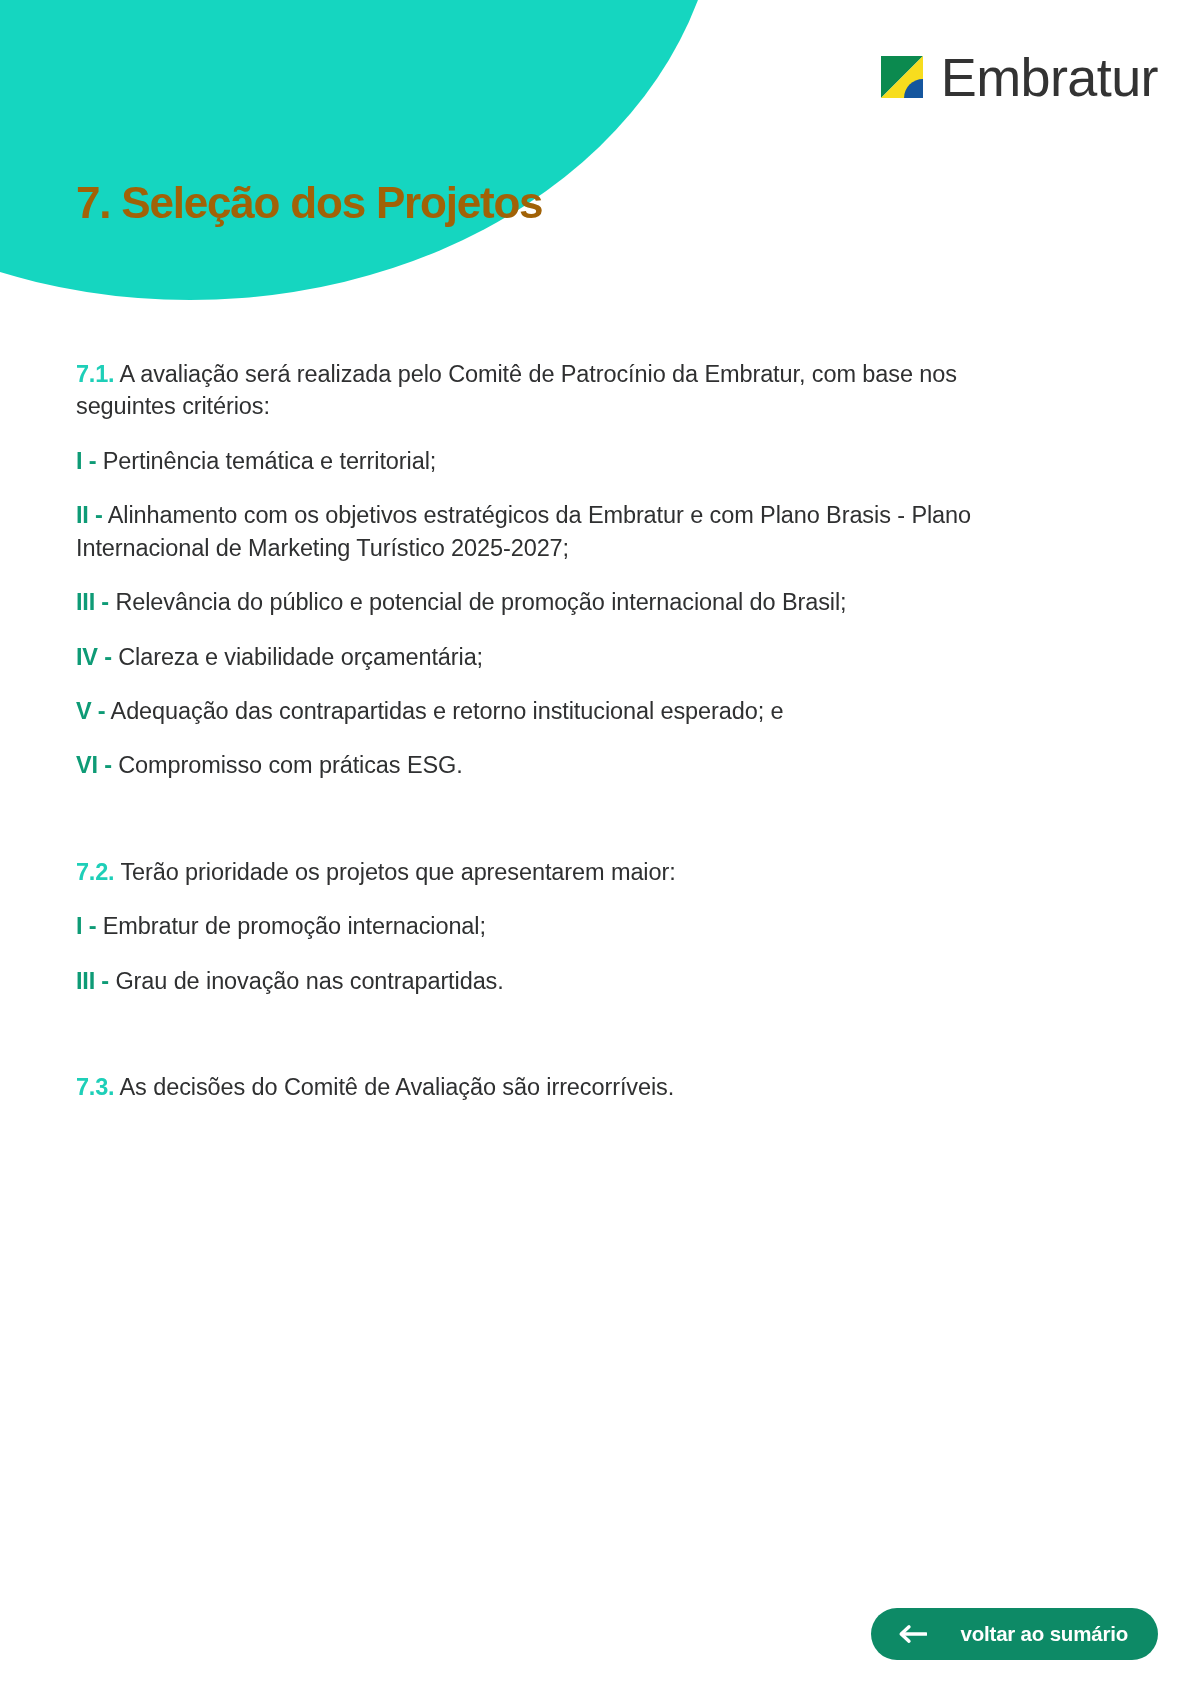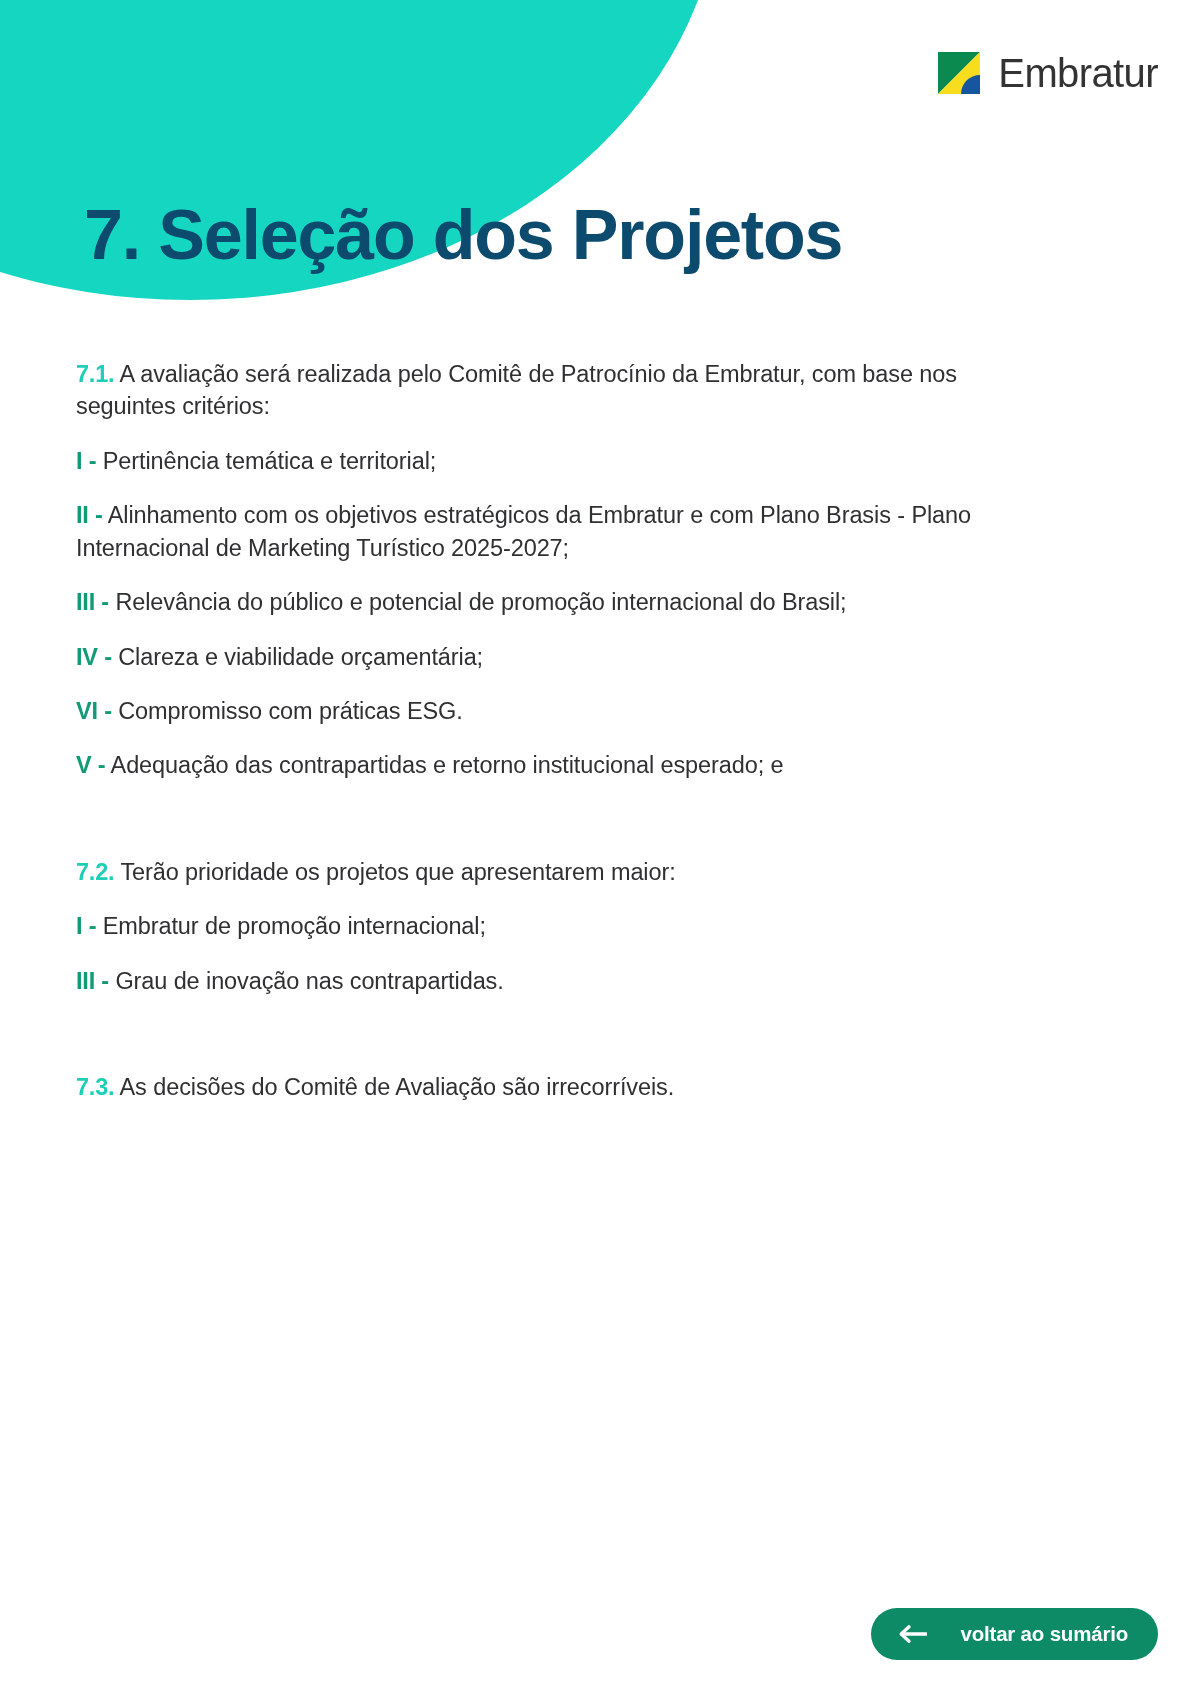--- a/index.html
+++ b/index.html
@@ -39,37 +39,37 @@
     gap: 16px;
     z-index: 5;
   }
   .brand-mark {
     width: 46px;
     height: 46px;
     position: relative;
     flex: 0 0 auto;
   }
   .brand-word {
-    font-size: 40px;
+    font-size: 54px;
     font-weight: 500;
     color: #333333;
     letter-spacing: -0.6px;
     line-height: 1;
     white-space: nowrap;
   }
 
   
   .page-title {
     position: absolute;
-    left: 84px;
+    left: 76px;
     top: 150px;
     z-index: 4;
-    font-size: 70px;
-    font-weight: bold;
-    color: #0c4a6e;
+    font-size: 44px;
+    font-weight: bold;
+    color: #a16207;
     letter-spacing: -1.2px;
     line-height: 1.1;
     white-space: nowrap;
   }
 
   
   .content {
     position: absolute;
     left: 76px;
     top: 342px;
@@ -164,24 +164,24 @@
   <p class="para">
     <span class="roman">II -</span><span> Alinhamento com os objetivos estratégicos da Embratur e com Plano Brasis - Plano Internacional de Marketing Turístico 2025-2027;</span>
   </p>
   <p class="para">
     <span class="roman">III -</span><span> Relevância do público e potencial de promoção internacional do Brasil;</span>
   </p>
   <p class="para">
     <span class="roman">IV -</span><span> Clareza e viabilidade orçamentária;</span>
   </p>
   <p class="para">
+    <span class="roman">V -</span><span> Adequação das contrapartidas e retorno institucional esperado; e</span>
+  </p>
+  <p class="para">
     <span class="roman">VI -</span><span> Compromisso com práticas ESG.</span>
-  </p>
-  <p class="para">
-    <span class="roman">V -</span><span> Adequação das contrapartidas e retorno institucional esperado; e</span>
   </p>
 
   <div class="spacer-block"></div>
 
   <p class="para">
     <span class="clause-num">7.2.</span><span> Terão prioridade os projetos que apresentarem maior:</span>
   </p>
 
   <p class="para">
     <span class="roman">I -</span><span> Embratur de promoção internacional;</span>

